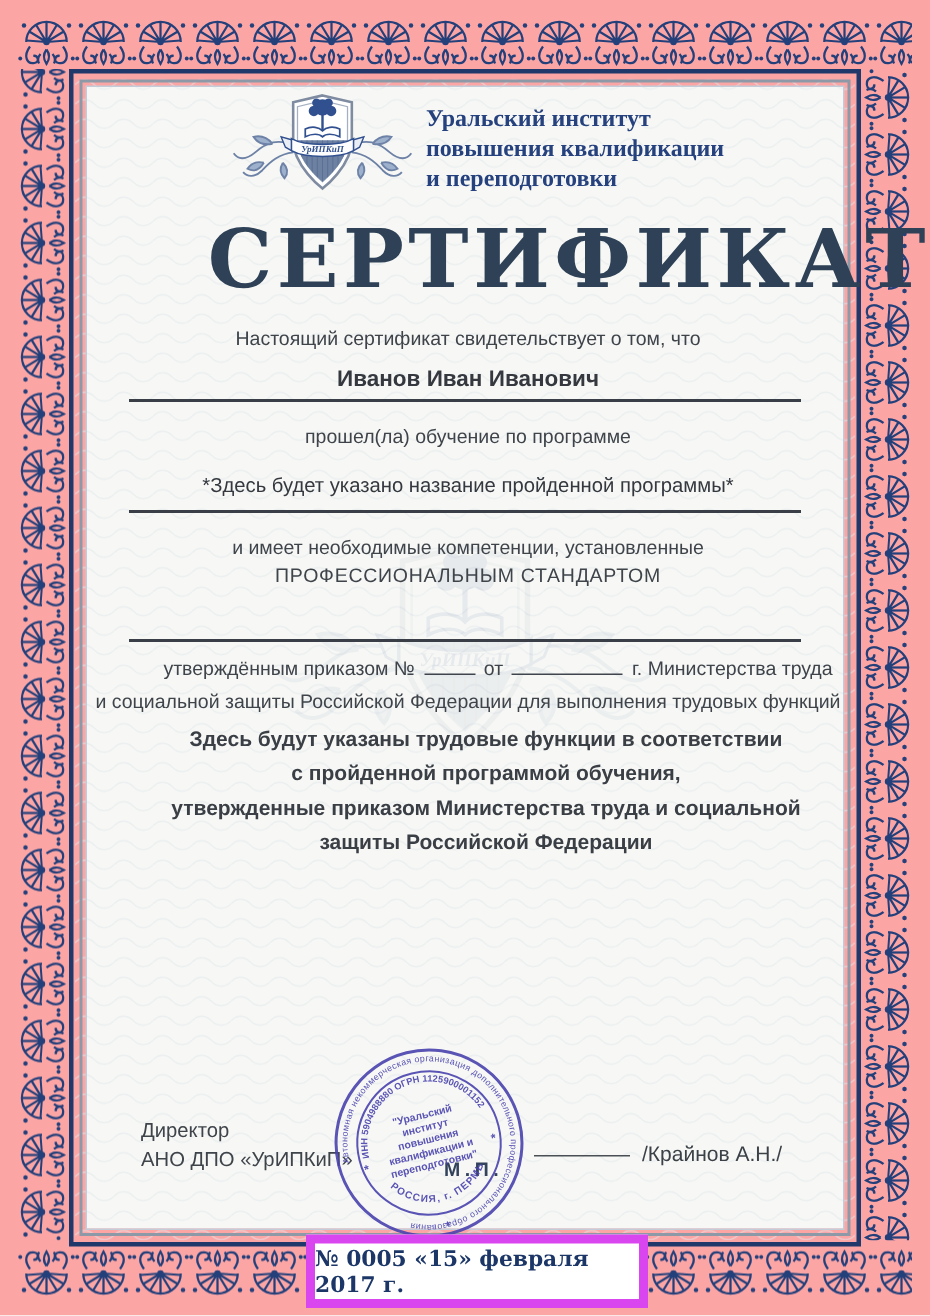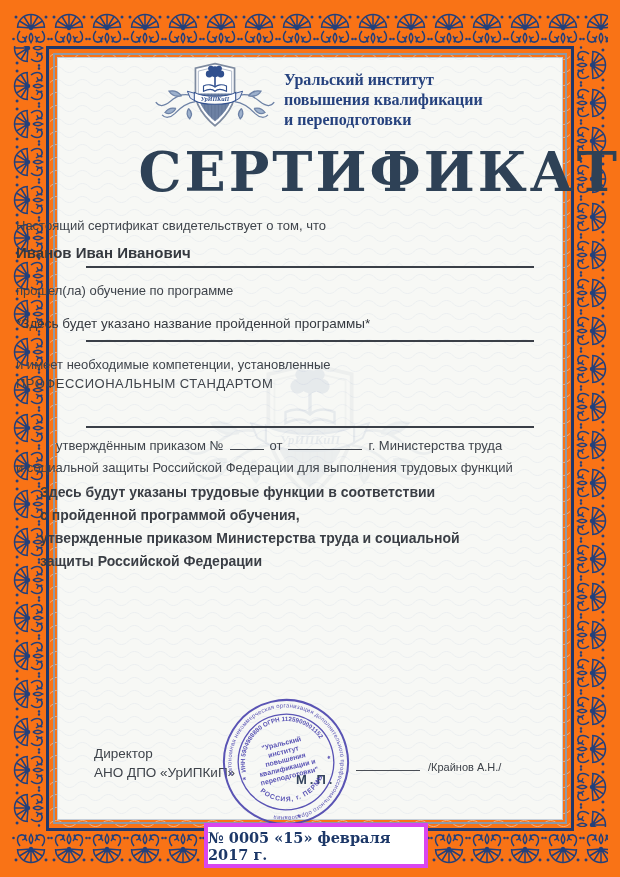--- a/index.html
+++ b/index.html
@@ -1,16 +1,16 @@
 <!DOCTYPE html>
 <html lang="ru"><head>
 <meta charset="utf-8">
 <style>
   html,body{margin:0;padding:0;background:#ffffff;}
-  .page{position:relative;width:620px;height:877px;background:#f97316;overflow:hidden;
+  .page{position:relative;width:620px;height:877px;background:#fca5a5;overflow:hidden;
         font-family:"Liberation Sans",sans-serif;color:#3f444b;}
   
   .band{position:absolute;z-index:2;}
   .band svg{display:block;}
   .band-top{left:12px;top:12px;}
   .band-bottom{left:12px;top:831px;transform:scaleY(-1);}
   .band-left{left:12px;top:827px;transform:rotate(-90deg);transform-origin:0 0;}
   .band-right{left:608px;top:46px;transform:rotate(90deg);transform-origin:0 0;}
   
   .frame-navy{position:absolute;inset:46px;border:3px solid #21386b;z-index:2;pointer-events:none;}
@@ -20,21 +20,21 @@
   .waves{position:absolute;inset:50px;z-index:1;opacity:.55;}
   
   .logo{position:absolute;left:146px;top:54px;width:138px;height:94px;z-index:3;}
   .inst{position:absolute;left:284px;top:70px;width:210px;z-index:3;
         font-family:"Liberation Serif",serif;font-weight:bold;font-size:16px;
         line-height:20px;color:#26427e;}
   .title{position:absolute;left:0;right:0;top:140px;text-align:right;z-index:3;
          font-family:"DejaVu Serif",serif;font-weight:bold;font-size:54px;
          letter-spacing:3px;color:#2e4156;}
   
-  .cline{position:absolute;left:16px;right:0;text-align:left;z-index:3;font-size:13px;}
+  .cline{position:absolute;left:4px;right:0;text-align:center;z-index:3;font-size:13px;}
   .intro{top:218px;}
   .name{top:244px;font-size:15px;font-weight:bold;color:#35393f;}
   .rule{position:absolute;left:86px;width:448px;border-top:2px solid #3a3f47;z-index:3;}
   .hr1{top:266px;} .hr2{top:340px;} .hr3{top:426px;}
   .prog-intro{top:283px;}
   .program{top:316px;font-size:13.5px;font-weight:normal;color:#35393f;}
   .comp1{top:357px;}
   .comp2{top:376px;letter-spacing:.5px;}
   .order1{top:438px;font-size:13px;margin-left:40px;}
   .order1 .blank{display:inline-block;border-bottom:1.5px solid #40454d;height:11px;
@@ -42,24 +42,24 @@
   .b-num{width:34px;} .b-date{width:74px;}
   .order2{top:460px;}
   .func{font-size:14px;font-weight:bold;color:#3a3e45;padding-left:24px;}
   .f1{top:484px;} .f2{top:507px;} .f3{top:530px;} .f4{top:553px;}
   
   .director{position:absolute;left:94px;top:744px;z-index:3;font-size:13.5px;line-height:19px;}
   .mp{position:absolute;left:296px;top:772px;z-index:3;font-size:13px;letter-spacing:3px;
       color:#33435c;font-weight:bold;}
   .stamp{position:absolute;left:219px;top:695px;width:134px;height:134px;z-index:4;opacity:.9;}
   .sigline{position:absolute;left:356px;top:770px;width:64px;border-top:1.5px solid #4a4e55;z-index:3;}
-  .signame{position:absolute;left:428px;top:761px;z-index:3;font-size:11px;color:#3c4148;}
+  .signame{position:absolute;left:428px;top:761px;z-index:3;font-size:14px;color:#3c4148;}
   .watermark{position:absolute;left:163px;top:350px;width:294px;height:188px;z-index:1;opacity:.08;}
   .numbox{position:absolute;left:204px;top:823px;width:216px;height:37px;z-index:6;
-          background:#ffffff;border:4px solid #d946ef;display:flex;align-items:center;
+          background:#ffffff;border:6px solid #d946ef;display:flex;align-items:center;
           justify-content:center;font-family:"DejaVu Serif",serif;font-weight:bold;
           font-size:14.5px;color:#1c3767;}
 </style>
 </head>
 <body>
 
 <svg width="0" height="0" style="position:absolute" aria-hidden="true">
   <defs>
     <pattern id="ornpat" width="38" height="34" patternUnits="userSpaceOnUse">
       <g fill="none" stroke="#24407a" stroke-width="1.5">

